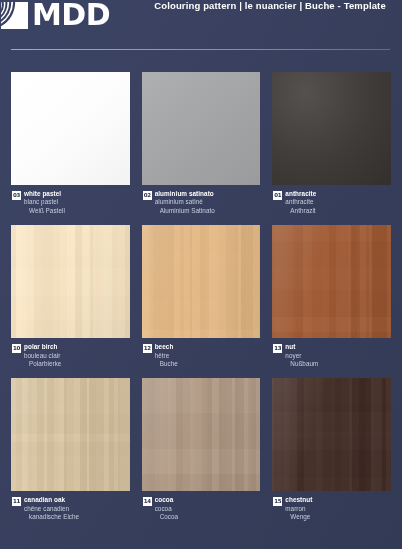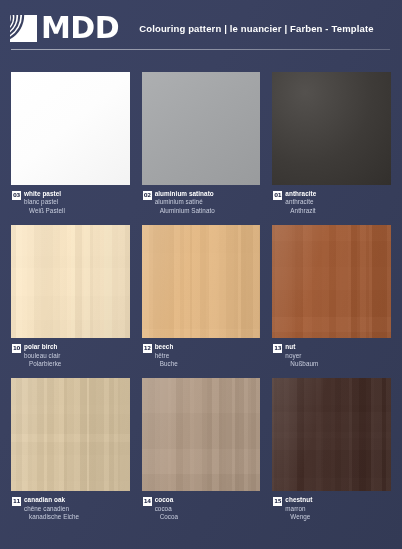--- a/index.html
+++ b/index.html
@@ -20,23 +20,24 @@
     width: 402px;
     height: 549px;
     box-sizing: border-box;
   }
 
   
   .header {
     position: relative;
     height: 56px;
     display: flex;
-    align-items: center;
-    padding: 0 10px;
+    align-items: flex-start;
+    padding: 0 1px;
     box-sizing: border-box;
+    gap: 24px;
   }
   .brand {
     display: flex;
     align-items: center;
     gap: 3px;
   }
   .logo-mark {
     width: 27px;
     height: 27px;
     background: #ffffff;
@@ -148,21 +149,21 @@
           <g fill="none" stroke="#3a4160" stroke-width="2.1">
             <path d="M1 -2 A 14 14 0 0 1 -2 12"></path>
             <path d="M5 -2 A 18 18 0 0 1 -2 16"></path>
             <path d="M9 -2 A 22 22 0 0 1 -2 20"></path>
             <path d="M13 -2 A 26 26 0 0 1 -2 24"></path>
           </g>
         </svg>
       </div>
       <div class="logo-text">MDD</div>
     </div>
-    <div class="header-title">Colouring pattern  |  le nuancier  |  Farben - Template</div>
+    <div class="header-title">Colouring pattern  |  le nuancier  |  Buche - Template</div>
     <div class="header-rule"></div>
   </div>
 
   <div class="grid">
 
     <div class="cell">
       <div class="swatch" style="background-color: rgb(253, 253, 253);">
         <div class="grain" style="background: linear-gradient(140deg, rgb(255, 255, 255) 0%, rgb(253, 253, 253) 48%, rgb(243, 243, 243) 100%);"></div>
       </div>
       <div class="label">

